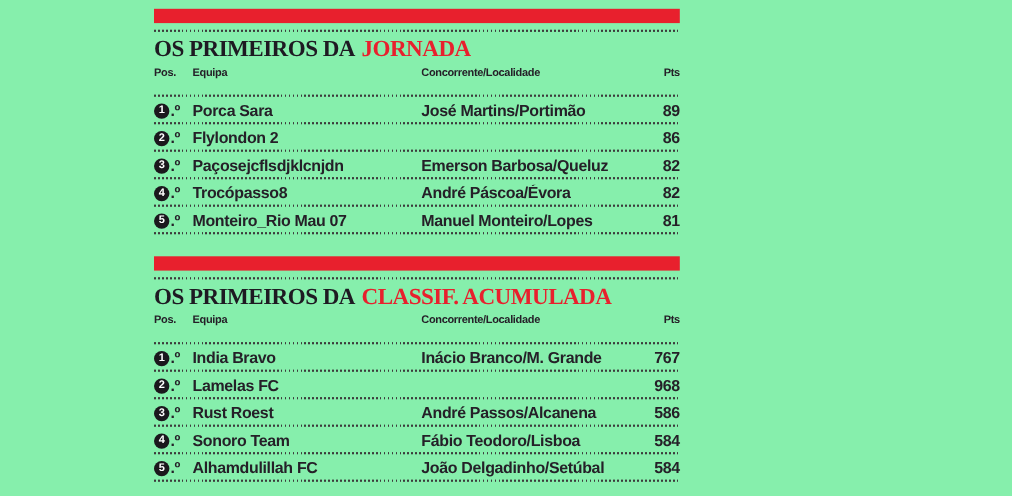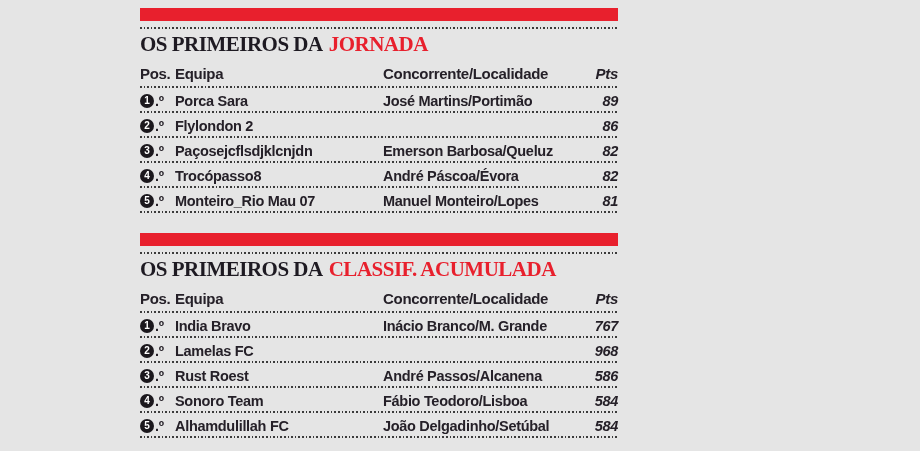--- a/index.html
+++ b/index.html
@@ -1,17 +1,17 @@
 <!DOCTYPE html>
 <html><head>
 <meta charset="utf-8">
 <style>
   html,body{margin:0;padding:0;background:#ffffff;}
   .sheet{
-    position:relative;width:920px;height:451px;background:#e5e5e5;overflow:hidden;
+    position:relative;width:920px;height:451px;background:#86efac;overflow:hidden;
     font-family:"Liberation Sans", sans-serif;color:#252028;
   }
   .panel{position:absolute;left:140px;width:478px;}
   #panel-jornada{top:8px;}
   #panel-acumulada{top:233px;}
 
   .redbar{height:13px;background:#e8202d;margin-bottom:6px;}
   .dotline{
     height:2px;
     background-image:repeating-linear-gradient(to right,#3b3b3b 0 1.6px,transparent 1.6px 3.6px);
@@ -24,33 +24,33 @@
 
   .title{
     margin:4px 0 0 0;padding:0;
     font-family:"Liberation Serif", serif;
     font-weight:900;font-size:21px;line-height:22px;
     letter-spacing:-0.5px;color:#1e1a22;white-space:nowrap;
   }
   .title .hl{color:#e8202d;margin-left:6px;}
 
   .hdr-row{
-    display:flex;align-items:center;
+    display:flex;align-items:flex-start;
     margin-top:6px;height:24px;
-    font-weight:bold;font-size:15px;letter-spacing:-0.3px;
+    font-weight:bold;font-size:10px;letter-spacing:-0.3px;
     padding-bottom:3px;box-sizing:content-box;
   }
   .row{
     display:flex;align-items:center;height:25px;
     font-weight:bold;font-size:14.5px;letter-spacing:-0.3px;white-space:nowrap;
   }
   .cell-pos{width:35px;flex:0 0 35px;display:flex;align-items:center;}
   .cell-team{flex:1 1 auto;overflow:hidden;}
   .cell-comp{width:197px;flex:0 0 197px;overflow:hidden;margin-left:24px;}
-  .cell-pts{width:38px;flex:0 0 38px;text-align:right;font-style:italic;}
+  .cell-pts{width:38px;flex:0 0 38px;text-align:right;}
 
   .circle{
     display:inline-flex;align-items:center;justify-content:center;
     width:14px;height:14px;border-radius:50%;
     background:#1b181d;color:#ffffff;
     font-size:10px;font-weight:bold;letter-spacing:0;
     flex:0 0 14px;
   }
   .ord{margin-left:1px;}
 </style>

